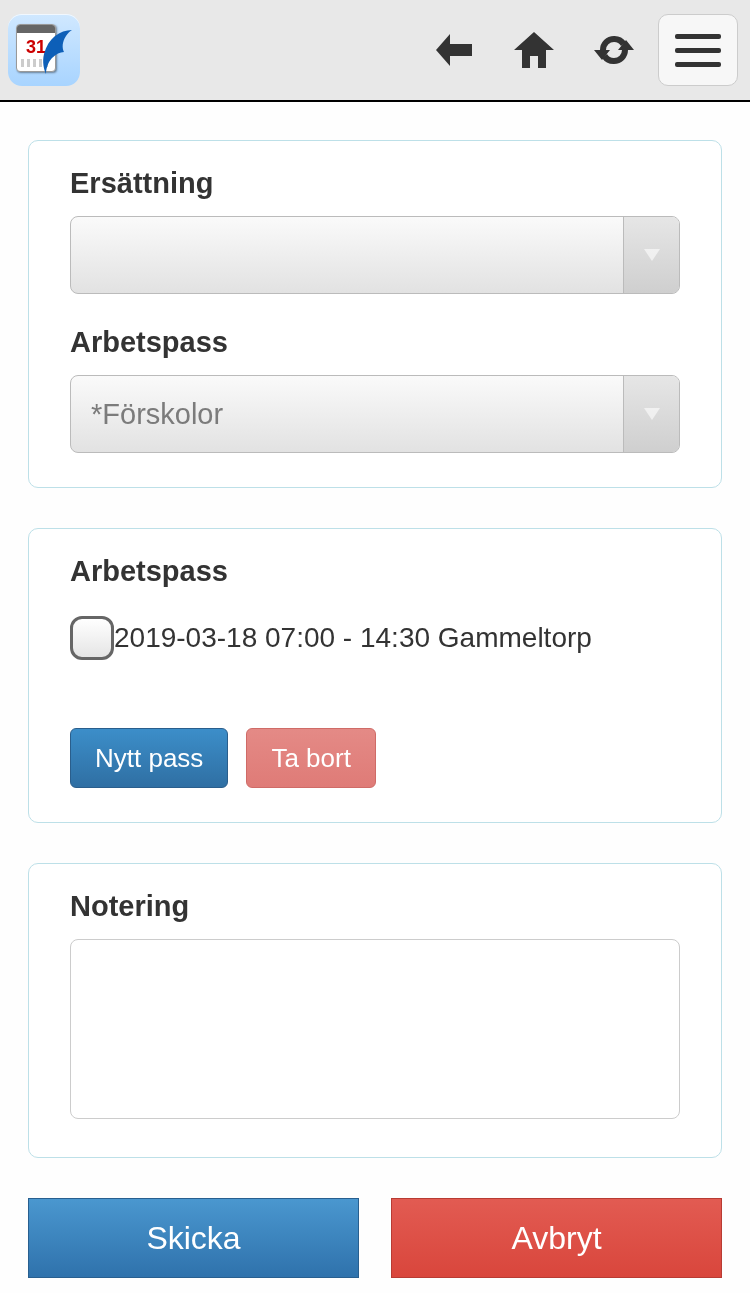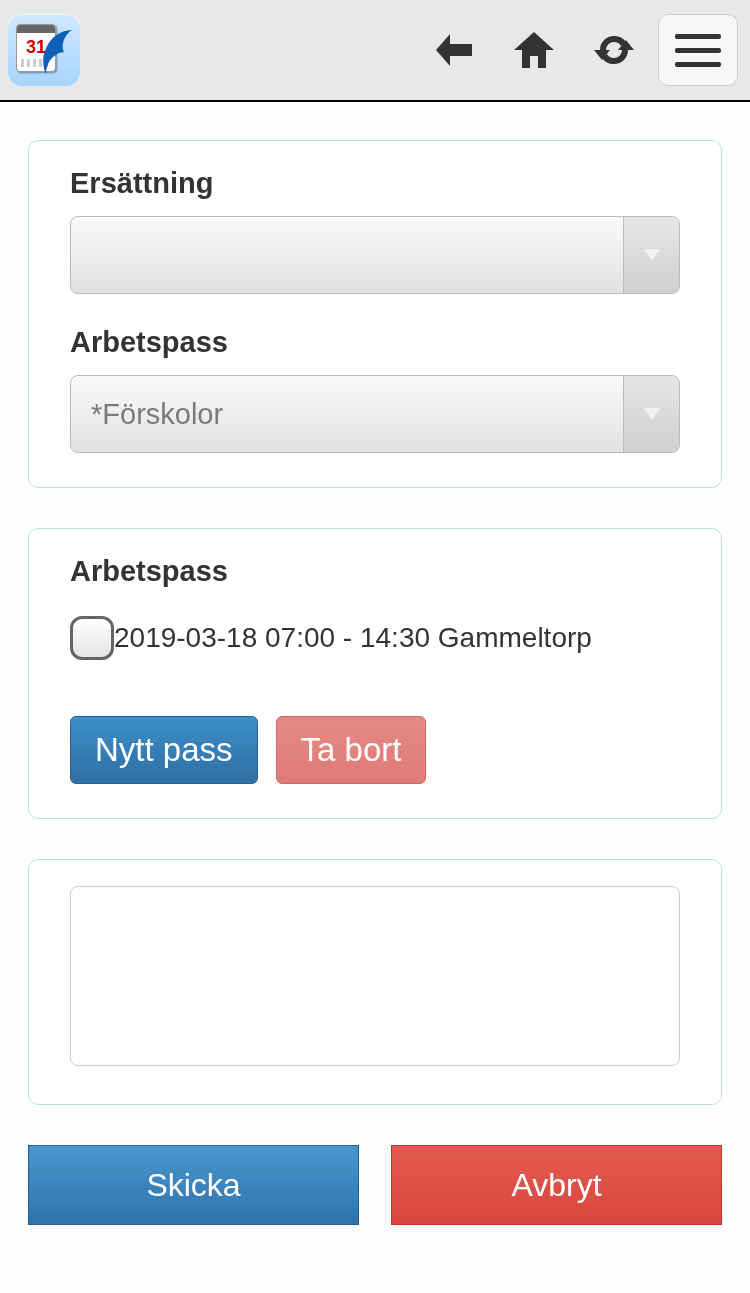--- a/index.html
+++ b/index.html
@@ -144,28 +144,29 @@
   border: 3px solid #666;
   border-radius: 12px;
   background: linear-gradient(180deg,#fff 0%,#e5e5e5 100%);
   flex-shrink:0;
   cursor:pointer;
 }
 
 
 .btn-row { display:flex; gap: 18px; }
 .btn {
-  height: 68px;
+  height: 60px;
   padding: 0 24px;
   border-radius: 6px;
   border: 1px solid rgba(0,0,0,.25);
-  font-size: 33px;
+  font-size: 26px;
   color: #fff;
   display:flex; align-items:center; justify-content:center;
   cursor:pointer;
+  margin-top:12px;
 }
 .btn-blue {
   background: linear-gradient(180deg,#3c8ec9 0%,#2f6fa3 100%);
   border-color:#2a5e8c;
 }
 .btn-red-soft {
   background: linear-gradient(180deg,#e48a86 0%,#df7b77 100%);
   border-color:#cf6b67;
 }
 
@@ -277,20 +278,21 @@
       <div class="btn btn-blue">
         <span>Nytt pass</span>
       </div>
       <div class="btn btn-red-soft">
         <span>Ta bort</span>
       </div>
     </div>
   </div>
 
   <div class="card">
+    <div class="field-label">Notering</div>
     <textarea class="textarea" value="" style=""></textarea>
   </div>
 
 </div>
 
 <div class="footer-actions">
   <div class="big-btn big-blue">
     <span>Skicka</span>
   </div>
   <div class="big-btn big-red">

